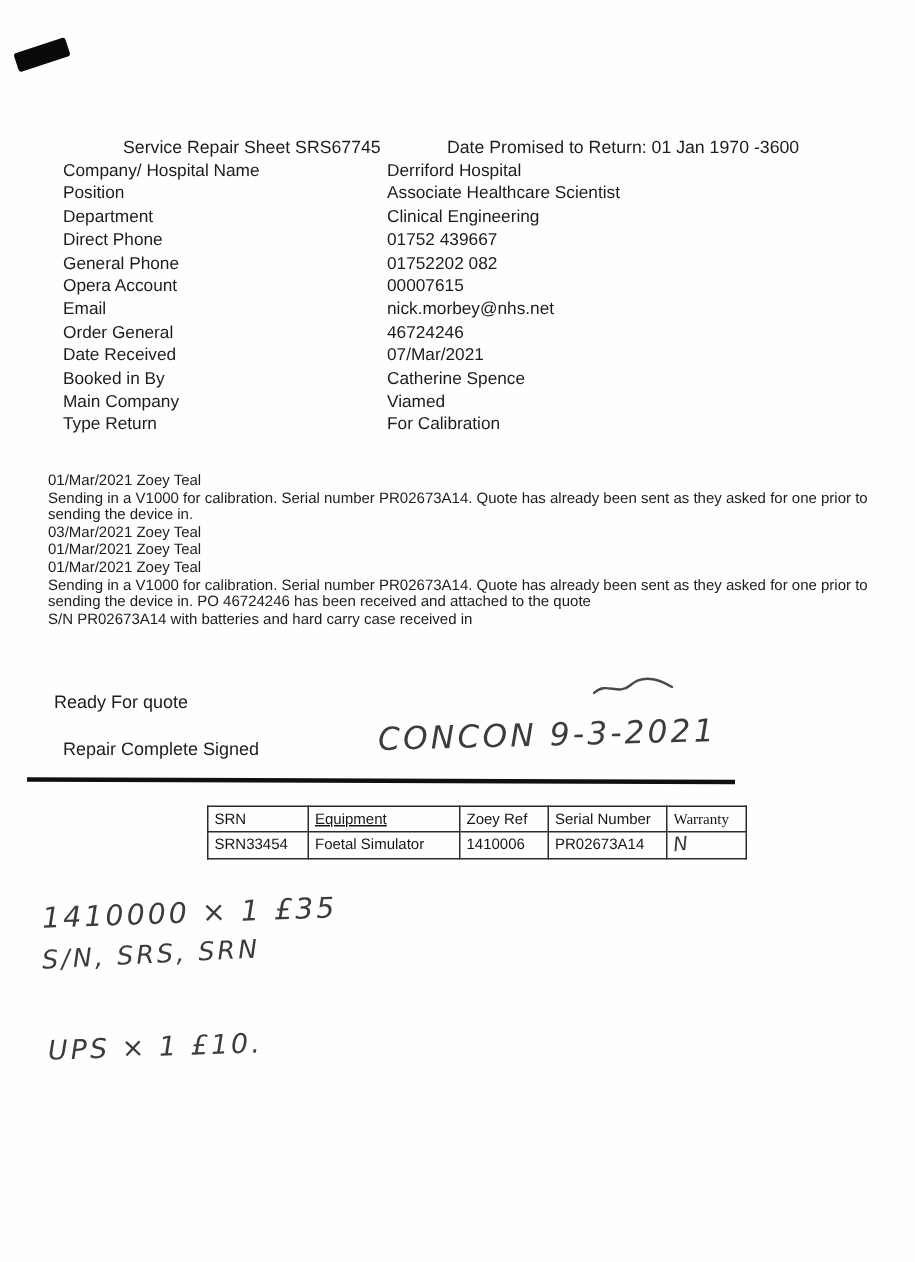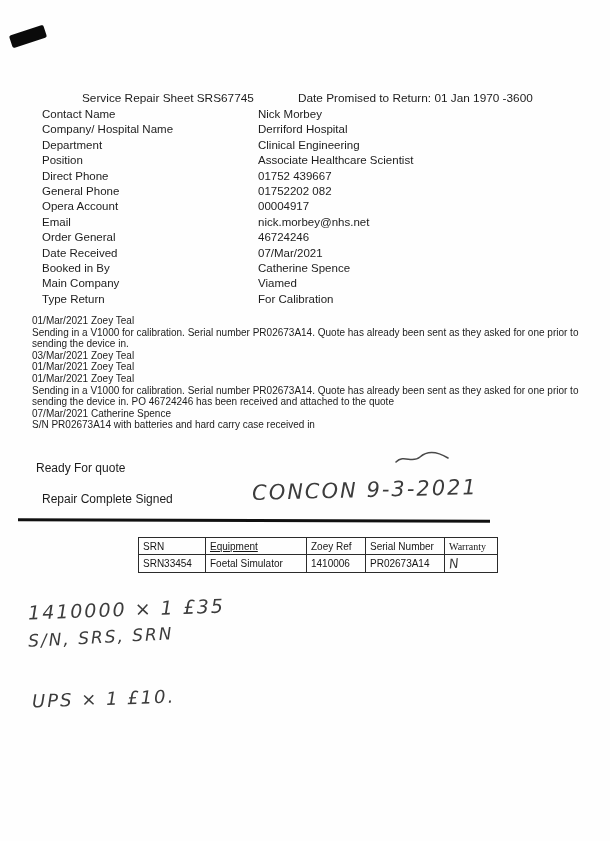--- a/index.html
+++ b/index.html
@@ -101,43 +101,41 @@
 
 <div class="page">
 
   <div class="scan-mark"></div>
 
   <div class="header-row">
     <span class="header-title">Service Repair Sheet SRS67745</span><span>Date Promised to Return: 01 Jan 1970 -3600</span>
   </div>
 
   <div class="fields">
-    <div class="field-row"><span class="field-label">Contact Name</span><span class="field-value">Nick Morbey</span></div>
     <div class="field-row"><span class="field-label">Company/ Hospital Name</span><span class="field-value">Derriford Hospital</span></div>
+    <div class="field-row"><span class="field-label">Position</span><span class="field-value">Associate Healthcare Scientist</span></div>
     <div class="field-row"><span class="field-label">Department</span><span class="field-value">Clinical Engineering</span></div>
-    <div class="field-row"><span class="field-label">Position</span><span class="field-value">Associate Healthcare Scientist</span></div>
     <div class="field-row"><span class="field-label">Direct Phone</span><span class="field-value">01752 439667</span></div>
     <div class="field-row"><span class="field-label">General Phone</span><span class="field-value">01752202 082</span></div>
-    <div class="field-row"><span class="field-label">Opera Account</span><span class="field-value">00004917</span></div>
+    <div class="field-row"><span class="field-label">Opera Account</span><span class="field-value">00007615</span></div>
     <div class="field-row"><span class="field-label">Email</span><span class="field-value">nick.morbey@nhs.net</span></div>
     <div class="field-row"><span class="field-label">Order General</span><span class="field-value">46724246</span></div>
     <div class="field-row"><span class="field-label">Date Received</span><span class="field-value">07/Mar/2021</span></div>
     <div class="field-row"><span class="field-label">Booked in By</span><span class="field-value">Catherine Spence</span></div>
     <div class="field-row"><span class="field-label">Main Company</span><span class="field-value">Viamed</span></div>
     <div class="field-row"><span class="field-label">Type Return</span><span class="field-value">For Calibration</span></div>
   </div>
 
   <div class="notes">
     <p>01/Mar/2021 Zoey Teal</p>
     <p>Sending in a V1000 for calibration. Serial number PR02673A14. Quote has already been sent as they asked for one prior to sending the device in.</p>
     <p>03/Mar/2021 Zoey Teal</p>
     <p>01/Mar/2021 Zoey Teal</p>
     <p>01/Mar/2021 Zoey Teal</p>
     <p>Sending in a V1000 for calibration. Serial number PR02673A14. Quote has already been sent as they asked for one prior to sending the device in. PO 46724246 has been received and attached to the quote</p>
-    <p>07/Mar/2021 Catherine Spence</p>
     <p>S/N PR02673A14 with batteries and hard carry case received in</p>
   </div>
 
   <div class="ready-label">Ready For quote</div>
   <svg class="quote-squiggle" width="60" height="22" viewBox="0 0 60 22">
     <path d="M4 16 C 12 8, 20 18, 28 11 S 46 6, 56 12" stroke="#4a4a4a" stroke-width="1.6" fill="none" stroke-linecap="round"></path>
   </svg>
 
   <div class="signed-label">Repair Complete Signed</div>
   <div class="signature hw">CONCON 9-3-2021</div>

